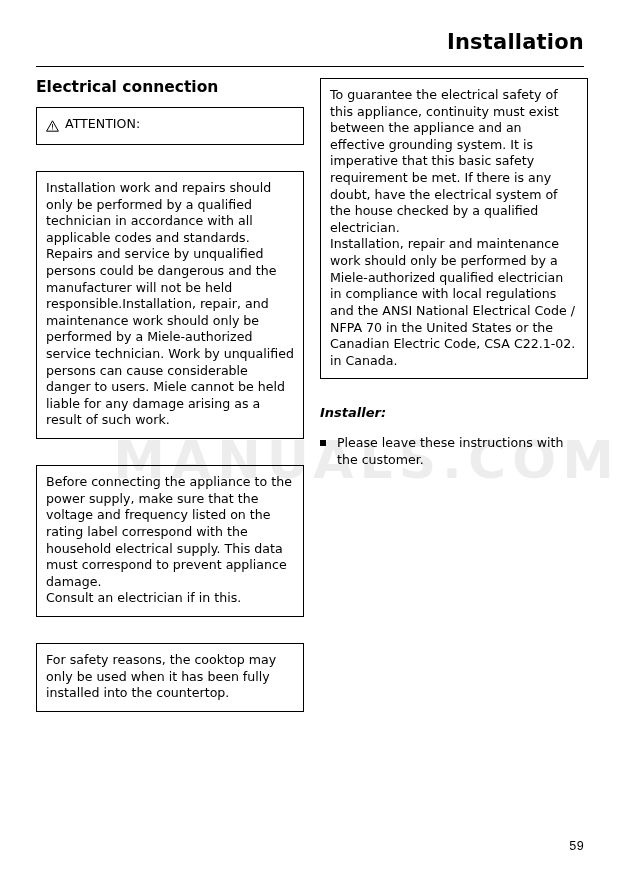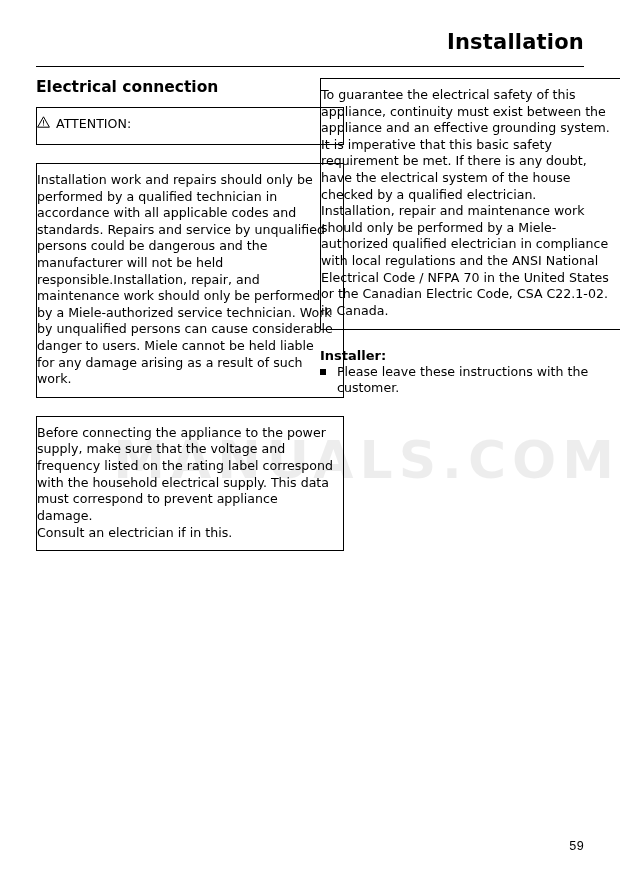--- a/index.html
+++ b/index.html
@@ -58,69 +58,70 @@
     position: absolute;
     left: 0;
     right: 0;
     top: 36px;
     border-top: 1.5px solid #000;
   }
   
   .col {
     position: absolute;
     top: 78px;
-    width: 308px;
+    width: 268px;
   }
   .col-left { left: 36px; }
   .col-right { left: 320px; }
 
   .section-title {
     font-size: 15.5px;
     font-weight: bold;
     margin: 0 0 10px 0;
     line-height: 1.2;
   }
   .box {
     border: 1px solid #000;
     box-sizing: border-box;
-    padding: 8px 9px 9px 0;
-    margin-bottom: 18px;
+    padding: 8px 9px 9px 9px;
+    margin-bottom: 26px;
     background: transparent;
   }
   .box p {
     margin: 0;
     font-size: 12.6px;
     line-height: 1.32;
     text-align: left;
   }
   .box p + p {
     margin-top: 0;
   }
   .attention-line {
     display: flex;
-    align-items: flex-start;
+    align-items: flex-end;
     gap: 6px;
     margin-bottom: 3px;
   }
   .warn-icon {
     display: inline-block;
     width: 13px;
     height: 12px;
     position: relative;
     flex: none;
   }
   .warn-icon svg { display: block; }
   .attention-label {
     font-size: 12.6px;
     line-height: 1.3;
   }
   .installer-heading {
     font-size: 13px;
     font-weight: bold;
-    margin: 14px 0 1px 0;
+    margin: 14px 0 15px 0;
+    font-style: italic;
   }
   .bullet-item {
     display: flex;
     gap: 11px;
     font-size: 12.6px;
     line-height: 1.32;
   }
   .bullet-square {
     flex: none;
     width: 6px;
@@ -168,20 +169,23 @@
 
     <div class="box">
       <p>Installation work and repairs should only be performed by a qualified technician in accordance with all applicable codes and standards. Repairs and service by unqualified persons could be dangerous and the manufacturer will not be held responsible.Installation, repair, and maintenance work should only be performed by a Miele-authorized service technician. Work by unqualified persons can cause considerable danger to users. Miele cannot be held liable for any damage arising as a result of such work.</p>
     </div>
 
     <div class="box">
       <p>Before connecting the appliance to the power supply, make sure that the voltage and frequency listed on the rating label correspond with the household electrical supply. This data must correspond to prevent appliance damage.</p>
       <p>Consult an electrician if in this.</p>
     </div>
 
+    <div class="box">
+      <p>For safety reasons, the cooktop may only be used when it has been fully installed into the countertop.</p>
+    </div>
 
   </div>
 
   <div class="col col-right">
 
     <div class="box">
       <p>To guarantee the electrical safety of this appliance, continuity must exist between the appliance and an effective grounding system. It is imperative that this basic safety requirement be met. If there is any doubt, have the electrical system of the house checked by a qualified electrician.</p>
       <p>Installation, repair and maintenance work should only be performed by a Miele-authorized qualified electrician in compliance with local regulations and the ANSI National Electrical Code / NFPA 70 in the United States or the Canadian Electric Code, CSA C22.1-02. in Canada.</p>
     </div>
 

